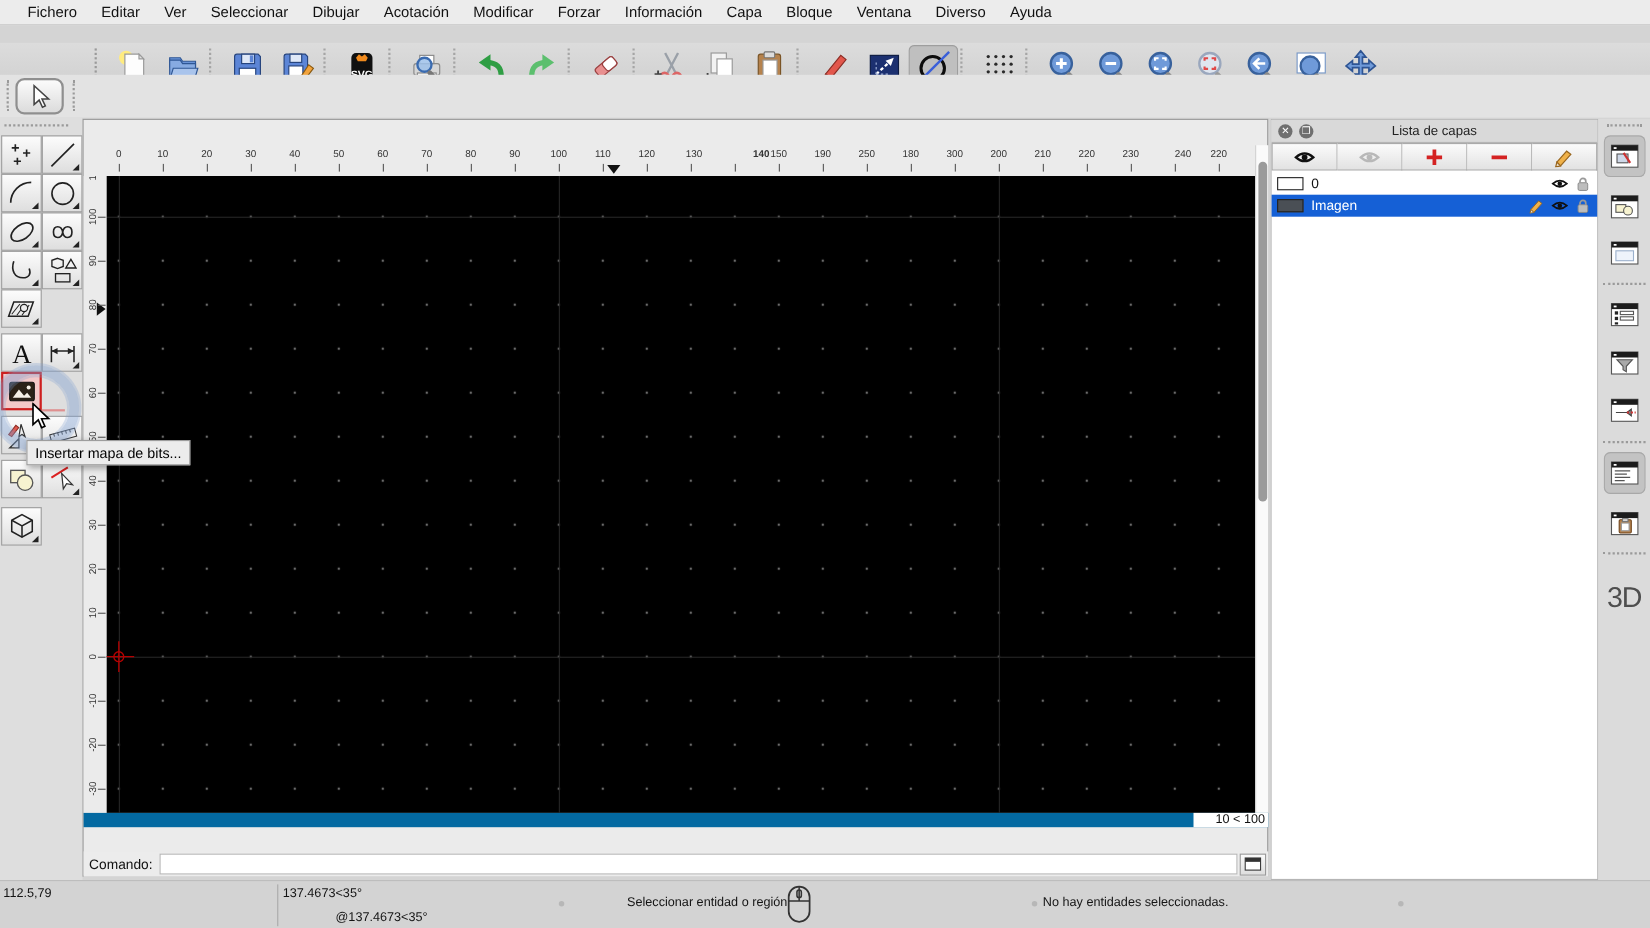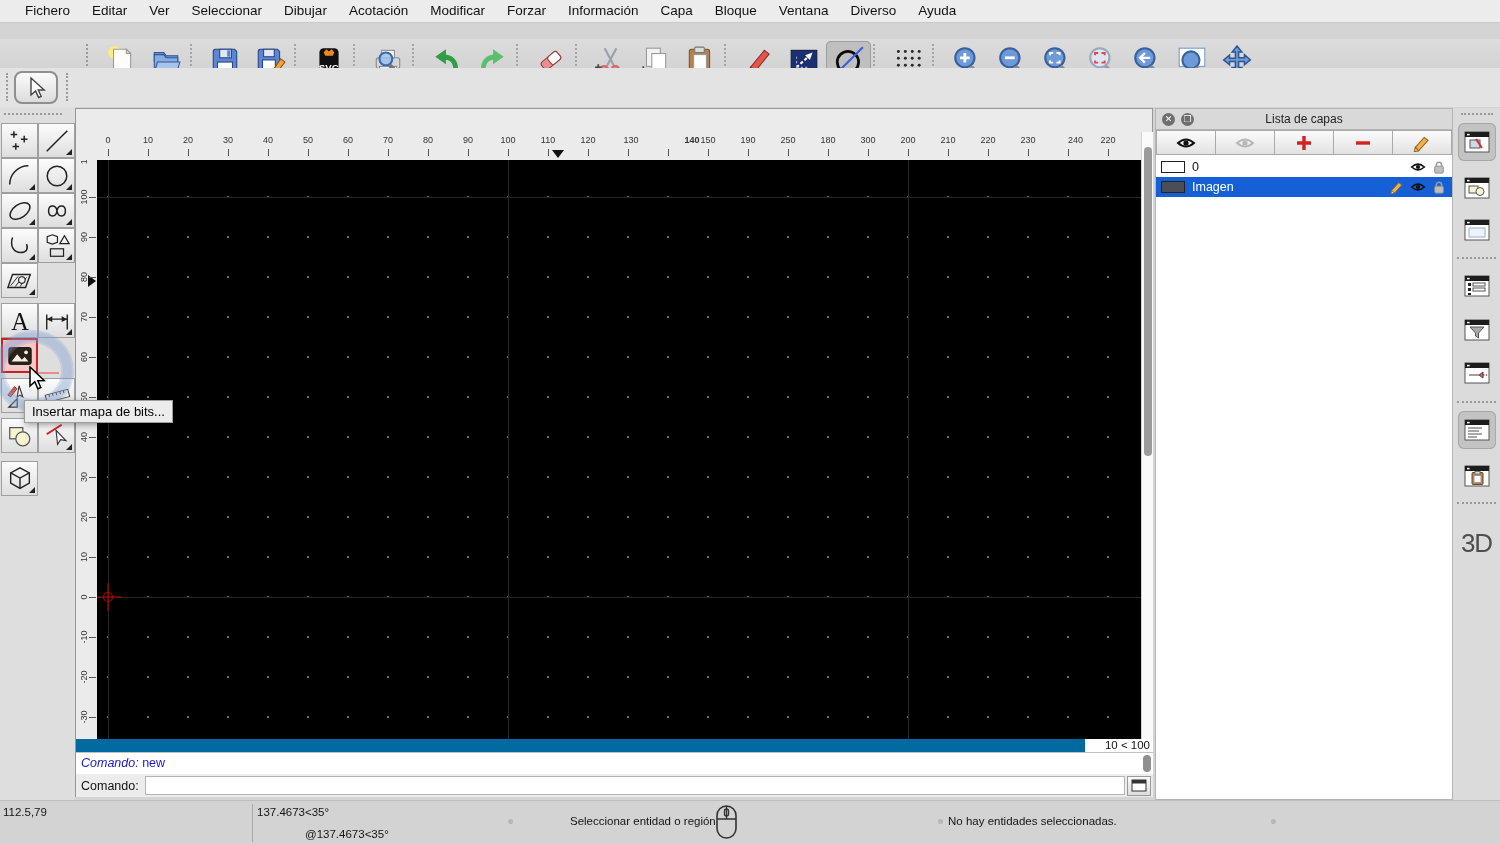--- a/index.html
+++ b/index.html
@@ -564,25 +564,20 @@
   </div>
 
   <div id="vscroll">
     <div class="thumb" style="top:15px; height:309px;"></div>
   </div>
 
   <div id="gridbar">
     <div id="gridinfo">10 &lt; 100</div>
   </div>
 
-  <div id="cmd-history">
-    <span class="lab">Comando:</span>
-    <span class="val"> </span><span class="val">new</span>
-    <div id="hist-thumb"></div>
-  </div>
 
   <div id="cmd-row">
     <span class="lab">Comando:</span>
     <input id="cmd-input" type="text" value="" style="">
     <div id="cmd-btn">
       <svg width="16" height="13" viewBox="0 0 16 13">
           <rect x="1" y="1" width="14" height="11" fill="#fff" stroke="#333"></rect>
           <rect x="1" y="1" width="14" height="3.5" fill="#333"></rect>
         </svg>
     </div>

